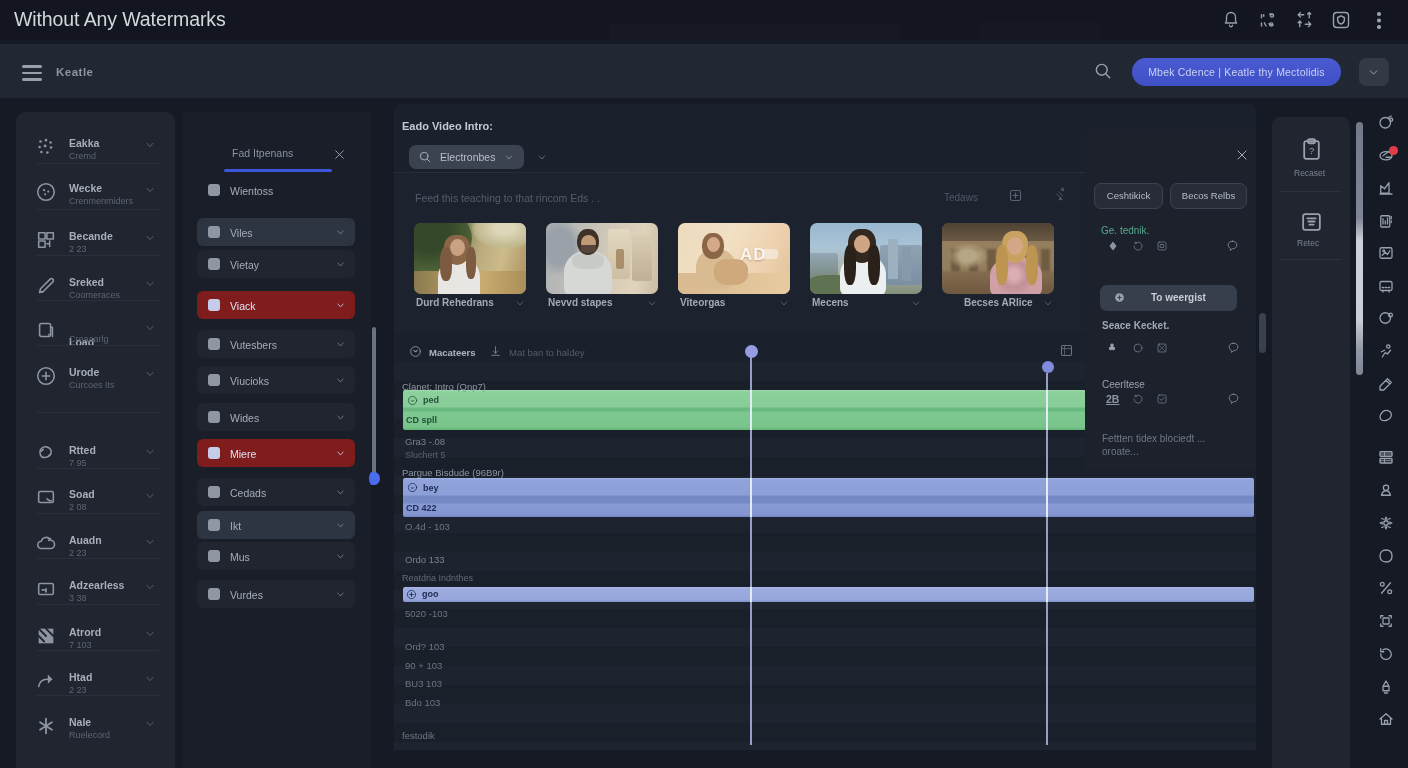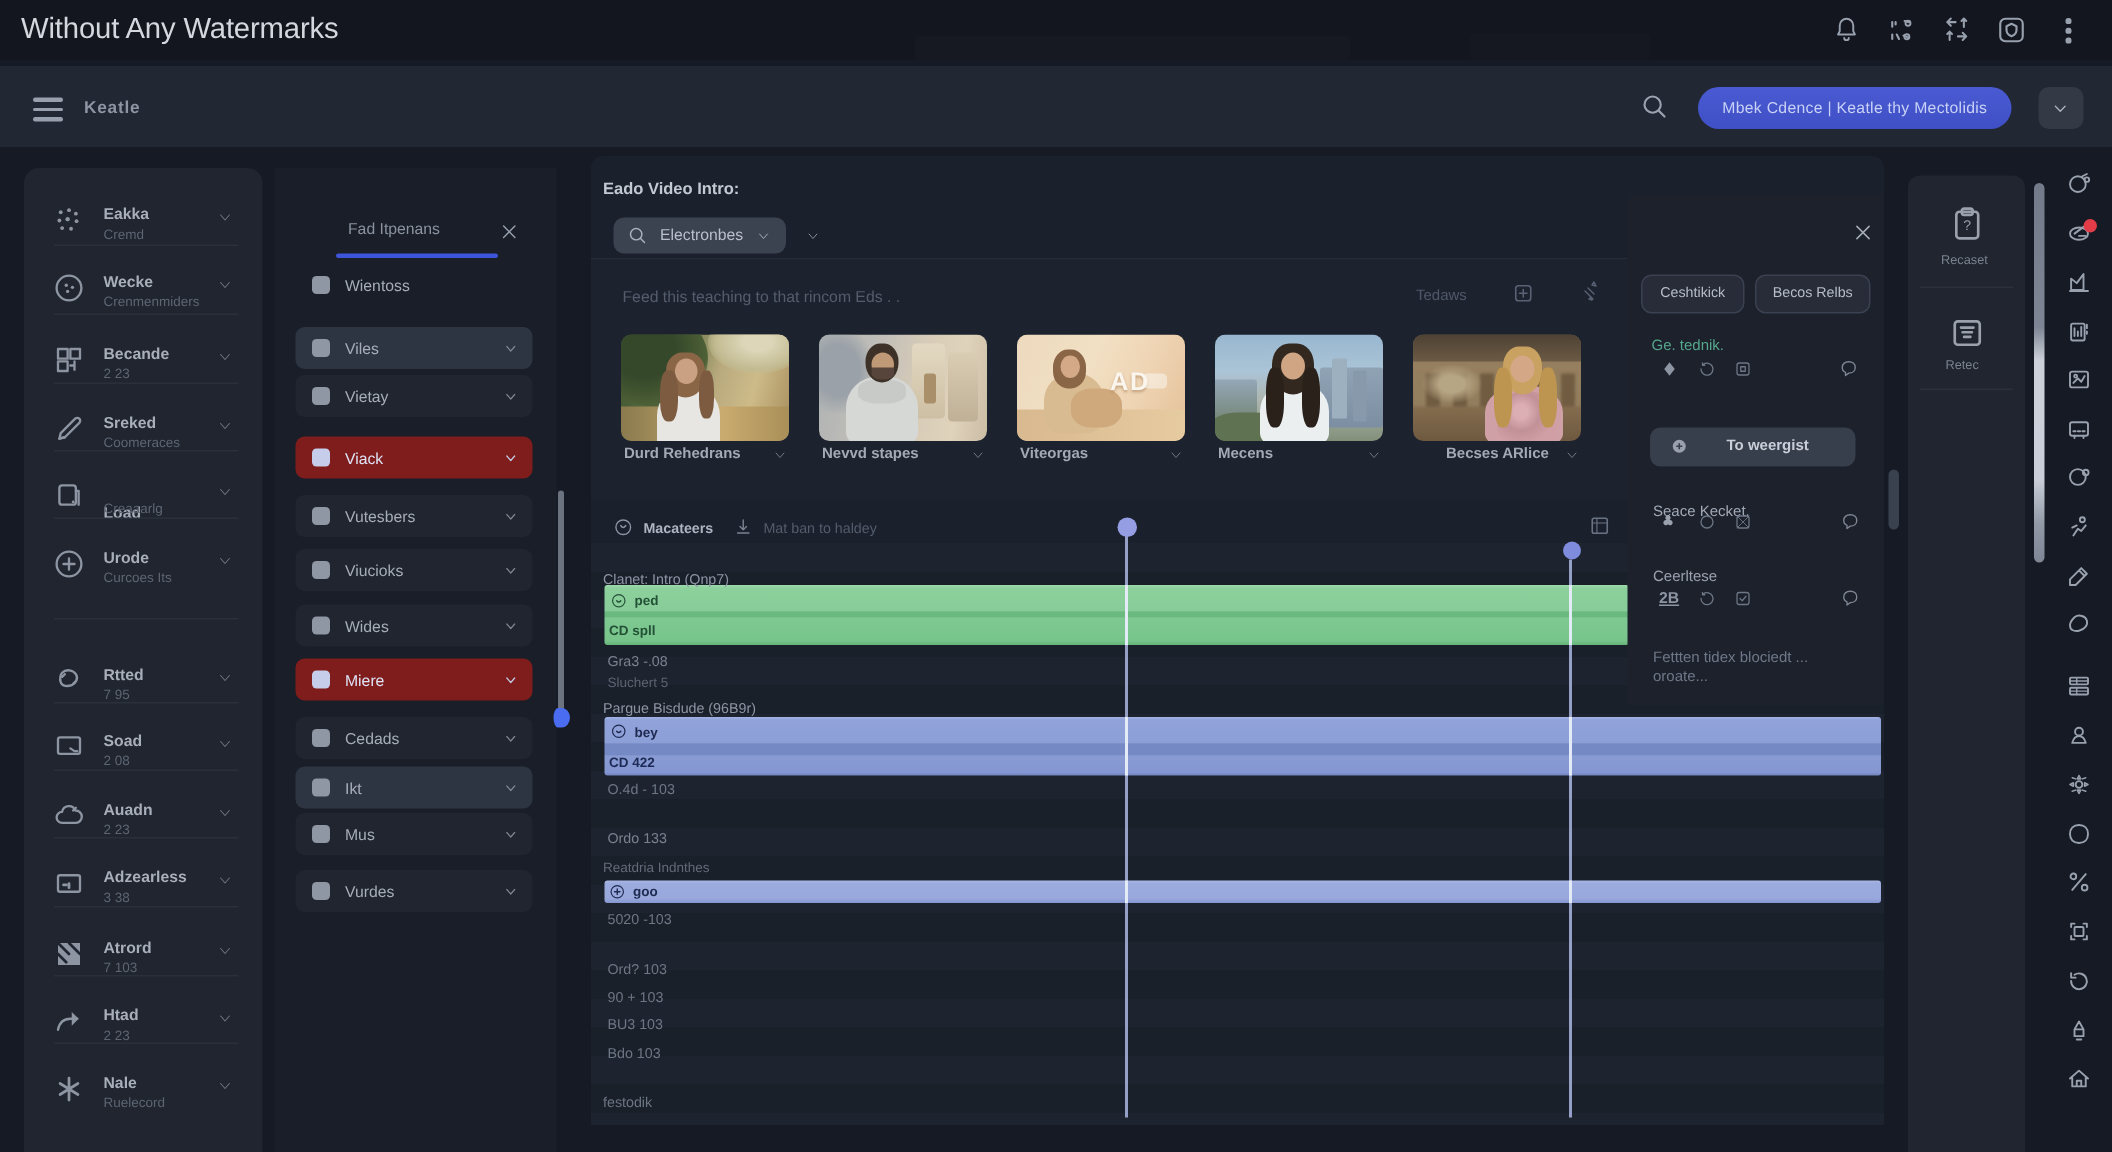--- a/index.html
+++ b/index.html
@@ -480,21 +480,21 @@
     </svg>
 <svg class="abs" style="left:1226px;top:239px;color:#7e8694" width="13" height="13" viewBox="0 0 24 24" fill="none" stroke="currentColor" stroke-width="1.7" stroke-linecap="round" stroke-linejoin="round">
       <path d="M12 4c5 0 8 3 8 7s-3 7-8 7l-4 3v-4c-2.5-1-4-3.5-4-6 0-4 3-7 8-7z"></path>
     </svg>
 <div class="abs" style="left:1100px;top:285px;width:137px;height:26px;background:#383f4c;border-radius:7px;"></div>
 <svg class="abs" style="left:1113px;top:291px;color:#9aa1ad" width="13" height="13" viewBox="0 0 24 24" fill="none" stroke="currentColor" stroke-width="1.7" stroke-linecap="round" stroke-linejoin="round">
       <circle cx="12" cy="12" r="8" fill="currentColor" stroke="none"></circle>
       <path d="M9 12h6M12 9v6" stroke="#383f4c" stroke-width="2"></path>
     </svg>
 <div class="abs" style="left:1151px;top:292px;font-size:10px;color:#c9ced8;font-weight:bold;letter-spacing:0;white-space:nowrap;">To weergist</div>
-<div class="abs" style="left:1102px;top:336px;font-size:10px;color:#a2a9b6;font-weight:normal;letter-spacing:0;white-space:nowrap;">Seace Kecket.</div>
+<div class="abs" style="left:1102px;top:320px;font-size:10px;color:#a2a9b6;font-weight:bold;letter-spacing:0;white-space:nowrap;">Seace Kecket.</div>
 <svg class="abs" style="left:1106px;top:342px;color:#9aa1ad" width="12" height="12" viewBox="0 0 24 24" fill="none" stroke="currentColor" stroke-width="1.7" stroke-linecap="round" stroke-linejoin="round">
       <path d="M12 3a3.5 3.5 0 0 1 2 6.4A3.5 3.5 0 1 1 12 15a3.5 3.5 0 1 1-2-5.6A3.5 3.5 0 0 1 12 3zM12 15v6" fill="currentColor" stroke="none"></path>
     </svg>
 <svg class="abs" style="left:1132px;top:342px;color:#6e7786" width="12" height="12" viewBox="0 0 24 24" fill="none" stroke="currentColor" stroke-width="1.7" stroke-linecap="round" stroke-linejoin="round">
       <circle cx="12" cy="12" r="8"></circle>
     </svg>
 <svg class="abs" style="left:1156px;top:342px;color:#6e7786" width="12" height="12" viewBox="0 0 24 24" fill="none" stroke="currentColor" stroke-width="1.7" stroke-linecap="round" stroke-linejoin="round">
       <rect x="4" y="4" width="16" height="16" rx="3"></rect>
       <path d="M4 4l16 16M20 4L4 20" stroke-width="1.2"></path>
     </svg>

